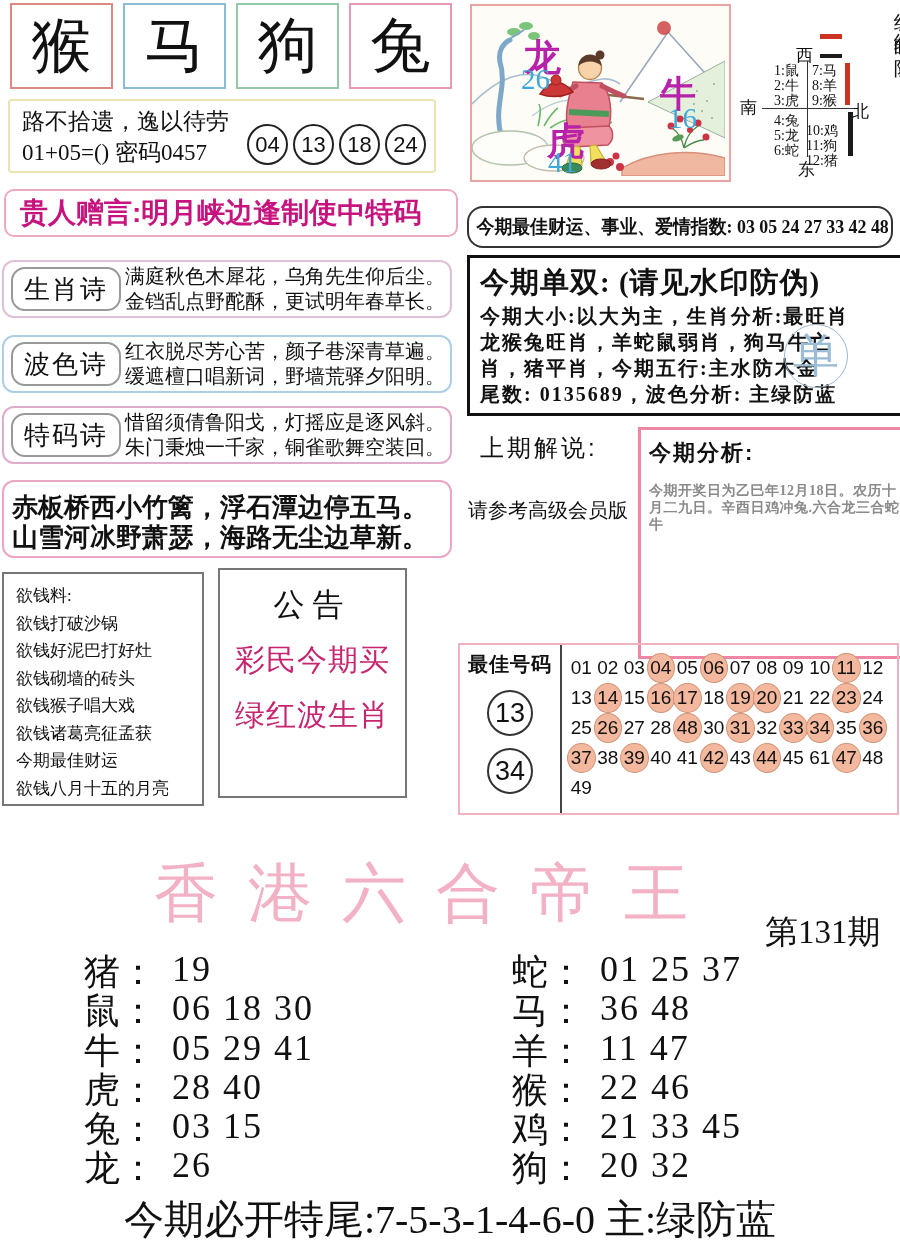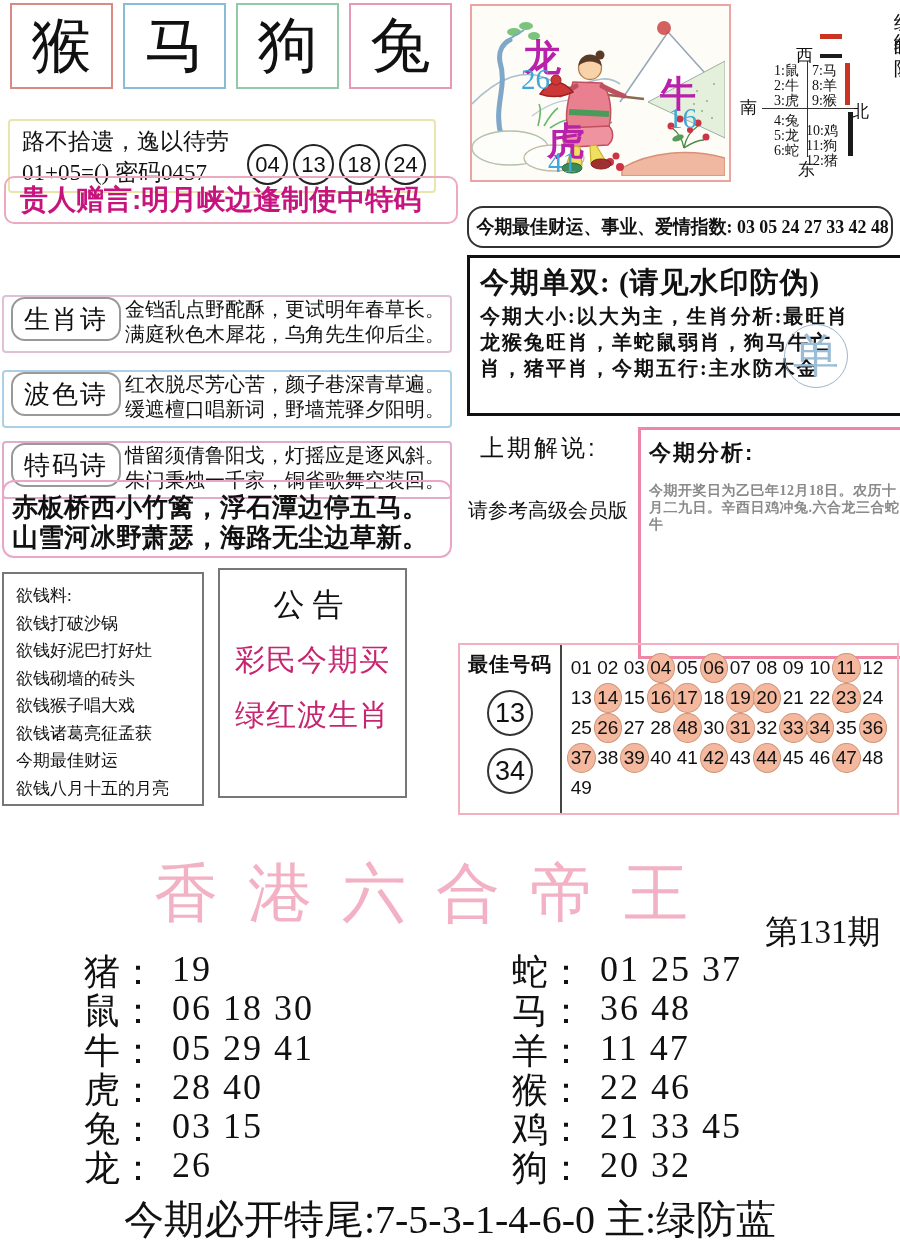--- a/index.html
+++ b/index.html
@@ -5,34 +5,34 @@
   html,body{margin:0;padding:0;background:#fff;}
   .page{position:relative;width:900px;height:1257px;background:#ffffff;overflow:hidden;color:#111;
         font-family:"Liberation Serif","DejaVu Serif",serif;}
 
   
   .zrow{position:absolute;left:10px;top:3px;display:flex;gap:10px;}
   .zbox{width:99px;height:82px;border:2px solid #ccc;display:flex;align-items:center;justify-content:center;
         font-size:60px;background:#fff;}
 
   
-  .riddle{position:absolute;left:8px;top:99px;width:424px;height:70px;border:2px solid #e9e5ad;border-radius:4px;margin-top:20px;}
+  .riddle{position:absolute;left:8px;top:99px;width:424px;height:70px;border:2px solid #e9e5ad;border-radius:4px;}
   .riddle-text{position:absolute;left:12px;top:5px;font-size:23px;line-height:31px;white-space:nowrap;}
   .balls{position:absolute;right:8px;top:23px;display:flex;gap:5px;}
   .ball{width:37px;height:37px;border:2px solid #222;border-radius:50%;display:flex;align-items:center;
         justify-content:center;font-family:"Liberation Sans","DejaVu Sans",sans-serif;font-size:22px;}
 
   
-  .gift{position:absolute;left:4px;top:176px;width:436px;height:44px;border:2px solid #ecaabe;border-radius:10px;
+  .gift{position:absolute;left:4px;top:189px;width:436px;height:44px;border:2px solid #ecaabe;border-radius:10px;
         display:flex;align-items:center;padding-left:14px;}
   .gift-text{font-family:"Liberation Sans","DejaVu Sans",sans-serif;font-weight:bold;font-size:28px;color:#c6137e;}
 
   
-  .poem{position:absolute;left:2px;width:446px;height:54px;border:2px solid #ccc;border-radius:4px;
-        display:flex;background:#fff;margin-top:35px;}
+  .poem{position:absolute;left:2px;width:446px;height:54px;border:2px solid #ccc;border-radius:12px;
+        display:flex;align-items:center;background:#fff;}
   .poem.p0{top:260px;} .poem.p1{top:335px;} .poem.p2{top:406px;}
   .pill{margin-left:7px;flex:0 0 106px;height:40px;border:2px solid #999;border-radius:14px;display:flex;
         align-items:center;justify-content:center;font-size:26px;letter-spacing:2px;}
   .plines{margin-left:4px;font-size:20px;line-height:25px;white-space:nowrap;}
 
   
   .couplet{position:absolute;left:2px;top:480px;width:446px;height:64px;border:2px solid #eba6c6;border-radius:12px;
            padding-top:10px;}
   .couplet div{font-family:"Liberation Sans","DejaVu Sans",sans-serif;font-size:26px;font-weight:600;
                line-height:30px;padding-left:8px;white-space:nowrap;}
@@ -142,22 +142,22 @@
     </div>
   </div>
 
   <div class="gift">
     <span class="gift-text">贵人赠言:明月峡边逢制使中特码</span>
   </div>
 
   <div class="poem p0" style="border-color: rgb(223, 192, 214);">
     <div class="pill">生肖诗</div>
     <div class="plines">
+      <div>满庭秋色木犀花，乌角先生仰后尘。</div>
       <div>金铛乱点野酡酥，更试明年春草长。</div>
-      <div>满庭秋色木犀花，乌角先生仰后尘。</div>
     </div>
   </div>
   <div class="poem p2" style="border-color: rgb(223, 172, 203);">
     <div class="pill">特码诗</div>
     <div class="plines">
       <div>惜留须倩鲁阳戈，灯摇应是逐风斜。</div>
       <div>朱门秉烛一千家，铜雀歌舞空装回。</div>
     </div>
   </div>
   <div class="poem p1" style="border-color: rgb(171, 207, 230);">
@@ -308,20 +308,21 @@
 
   <div class="index-box">
     <div class="index-text">今期最佳财运、事业、爱情指数: 03 05 24 27 33 42 48</div>
   </div>
 
   <div class="dan-box">
     <div class="dan-title">今期单双: (请见水印防伪)</div>
     <div class="dan-line">今期大小:以大为主，生肖分析:最旺肖</div>
     <div class="dan-line">龙猴兔旺肖，羊蛇鼠弱肖，狗马牛亡</div>
     <div class="dan-line">肖，猪平肖，今期五行:主水防木金</div>
+    <div class="dan-line">尾数: 0135689，波色分析: 主绿防蓝</div>
     <div class="watermark">单</div>
   </div>
 
   <div class="last-title">上期解说:</div>
   <div class="last-note">请参考高级会员版</div>
   <div class="ana-box">
     <div class="ana-title">今期分析:</div>
     <div class="ana-body">今期开奖日为乙巳年12月18日。农历十月二九日。辛酉日鸡冲兔.六合龙三合蛇牛</div>
   </div>
 
@@ -408,21 +409,21 @@
         <div class="ncell">40</div>
         <div class="ncell">41</div>
         <div class="ncell">
           <span class="hl">42</span>
         </div>
         <div class="ncell">43</div>
         <div class="ncell">
           <span class="hl">44</span>
         </div>
         <div class="ncell">45</div>
-        <div class="ncell">46</div>
+        <div class="ncell">61</div>
         <div class="ncell">
           <span class="hl">47</span>
         </div>
         <div class="ncell">48</div>
         <div class="ncell">49</div>
       </div>
   </div>
 
   <div class="masthead">香港六合帝王</div>
   <div class="issue">第131期</div>

